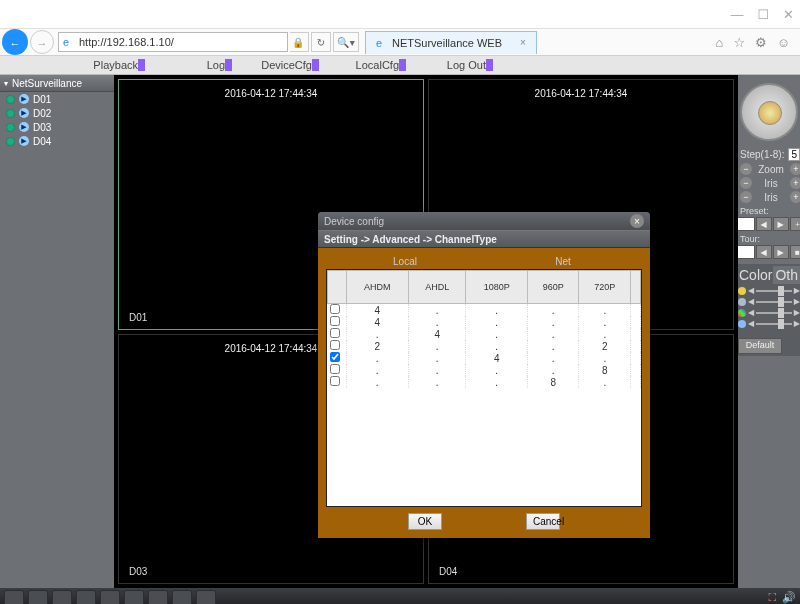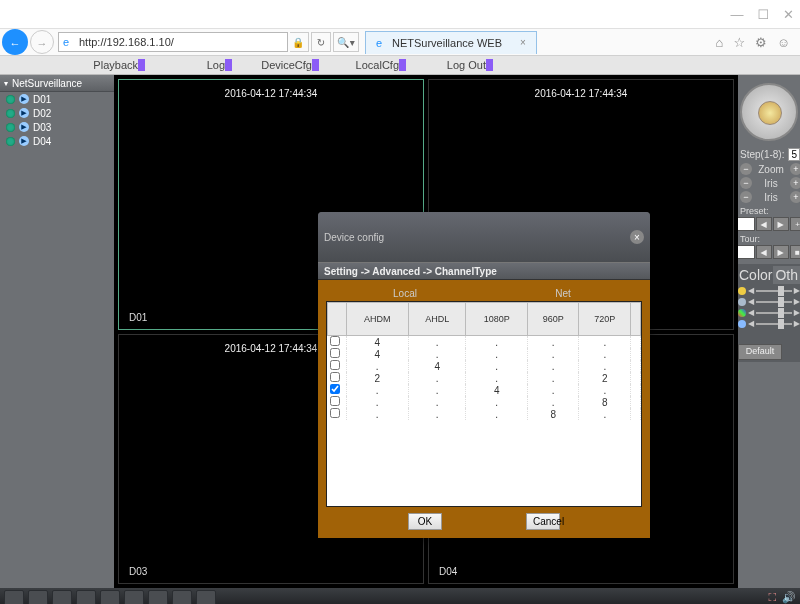--- a/index.html
+++ b/index.html
@@ -37,29 +37,29 @@
 .pm{width:12px;height:12px;border-radius:50%;background:#888;color:#fff;display:flex;align-items:center;justify-content:center;font-size:9px;cursor:pointer}
 .colorp{width:100%;background:#5a5d61;padding:2px;margin-top:4px}
 .ctab{display:flex;font-size:14px}
 .ctab div{flex:1;text-align:center;background:#6d7074;padding:1px;cursor:pointer}
 .ctab .on{background:#5a5d61}
 .slider{display:flex;align-items:center;gap:2px;margin:2px 0}
 .sdot{width:8px;height:8px;border-radius:50%}
 .strack{flex:1;height:2px;background:#aaa;position:relative}
 .sthumb{position:absolute;width:6px;height:10px;background:#ccc;top:-4px;left:60%}
 .arrowbtn{font-size:8px;color:#ccc;cursor:pointer}
-.defbtn{width:42px;height:14px;background:#888;border:1px solid #555;color:#eee;font-size:9px;text-align:center;line-height:13px;margin-top:16px;cursor:pointer}
+.defbtn{width:42px;height:14px;background:#888;border:1px solid #555;color:#eee;font-size:9px;text-align:center;line-height:13px;margin-top:10px;cursor:pointer}
 .smallbtns{display:flex;gap:1px;margin:1px 0}
 .sb{width:14px;height:12px;background:#888;border:1px solid #555;color:#eee;font-size:8px;display:flex;align-items:center;justify-content:center;cursor:pointer}
 .bottombar{height:19px;background:linear-gradient(#3b3e42,#202225);display:flex;align-items:center;padding:0 4px;gap:4px}
 .bb{width:18px;height:14px;background:#4a4d51;border:1px solid #2a2d31;border-radius:2px;cursor:pointer}
 .bbright{margin-left:auto;display:flex;gap:6px;color:#d88;font-size:11px}
 
 .modal{position:absolute;left:204px;top:137px;width:332px;height:326px;background:#4a4d51;border-radius:4px;box-shadow:0 2px 12px rgba(0,0,0,0.6);display:flex;flex-direction:column;z-index:50}
-.mtitle{height:18px;background:linear-gradient(#656870,#4a4d51);color:#ccc;font-size:10px;padding:16px 6px;display:flex;align-items:center;border-radius:4px 4px 0 0}
+.mtitle{height:18px;background:linear-gradient(#656870,#4a4d51);color:#ccc;font-size:10px;padding:0 6px;display:flex;align-items:center;border-radius:4px 4px 0 0}
 .mtitle .x{margin-left:auto;width:14px;height:14px;border-radius:50%;background:#888;color:#fff;display:flex;align-items:center;justify-content:center;font-size:10px;cursor:pointer}
 .crumb{height:16px;background:linear-gradient(#6a6d73,#55585c);color:#eee;font-size:10px;font-weight:bold;padding:0 6px;display:flex;align-items:center;border-top:1px solid #777;border-bottom:1px solid #333}
 .mbody{flex:1;background:#a16207;padding:8px;display:flex;flex-direction:column}
 .gridhdr{display:flex;color:#ccc;font-size:10px;text-align:center;margin-bottom:2px}
 .gridhdr div{flex:1}
 .tablewrap{flex:1;background:#fff;border:1px solid #222;overflow:hidden}
 table{width:100%;border-collapse:collapse;font-size:10px;color:#333}
 th{background:#eaeaea;border:1px solid #bbb;font-weight:normal;padding:11px 2px;text-align:center;font-size:9px}
 td{border-right:1px dotted #ddd;padding:0 2px;text-align:center;height:11px}
 td.cb{width:14px;text-align:left}

